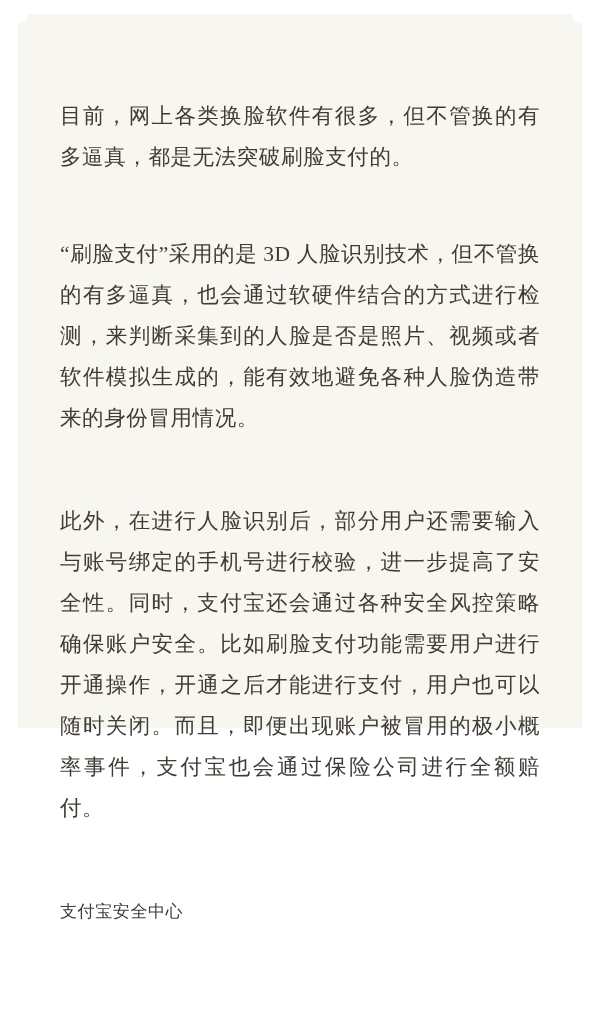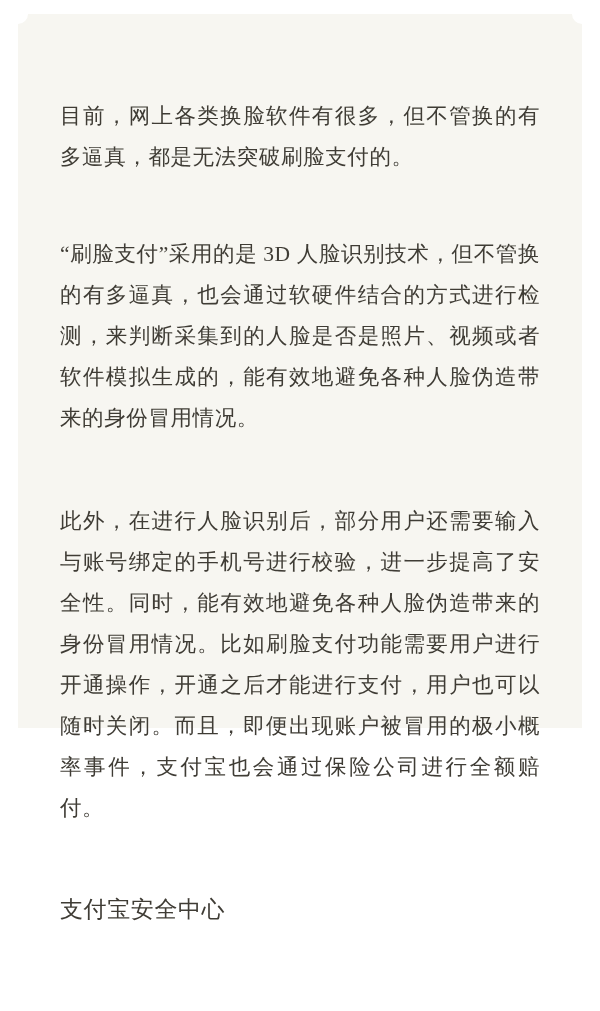--- a/index.html
+++ b/index.html
@@ -43,25 +43,25 @@
     text-align: justify;
     text-justify: inter-ideograph;
     margin: 0 0 56px 0;
     font-family: "Liberation Serif", serif;
   }
   .para.gap-large {
     margin-bottom: 62px;
   }
   .signature {
     color: #3f3c35;
-    font-size: 23px;
+    font-size: 17px;
     line-height: 41px;
     letter-spacing: 0.6px;
     margin: 0;
-    font-family: Liberation Mono, monospace;
+    font-family: Liberation Serif, serif;
   }
   .edge-left {
     position: absolute;
     left: 0;
     top: 0;
     bottom: 0;
     width: 18px;
     background: #ffffff;
   }
   .edge-right {
@@ -100,21 +100,21 @@
   }
 </style>
 </head>
 <body>
 
 <div class="page">
   <div class="paper">
     <div class="content">
       <p class="para">目前，网上各类换脸软件有很多，但不管换的有多逼真，都是无法突破刷脸支付的。</p>
       <p class="para gap-large">“刷脸支付”采用的是 3D 人脸识别技术，但不管换的有多逼真，也会通过软硬件结合的方式进行检测，来判断采集到的人脸是否是照片、视频或者软件模拟生成的，能有效地避免各种人脸伪造带来的身份冒用情况。</p>
-      <p class="para gap-large">此外，在进行人脸识别后，部分用户还需要输入与账号绑定的手机号进行校验，进一步提高了安全性。同时，能有效地避免各种人脸伪造带来的身份冒用情况。比如刷脸支付功能需要用户进行开通操作，开通之后才能进行支付，用户也可以随时关闭。而且，即便出现账户被冒用的极小概率事件，支付宝也会通过保险公司进行全额赔付。</p>
+      <p class="para gap-large">此外，在进行人脸识别后，部分用户还需要输入与账号绑定的手机号进行校验，进一步提高了安全性。同时，支付宝还会通过各种安全风控策略确保账户安全。比如刷脸支付功能需要用户进行开通操作，开通之后才能进行支付，用户也可以随时关闭。而且，即便出现账户被冒用的极小概率事件，支付宝也会通过保险公司进行全额赔付。</p>
       <p class="signature">支付宝安全中心</p>
     </div>
   </div>
   <div class="edge-left"></div>
   <div class="edge-right"></div>
   <div class="edge-top"></div>
   <div class="corner-tl"></div>
   <div class="corner-tr"></div>
 </div>
 

